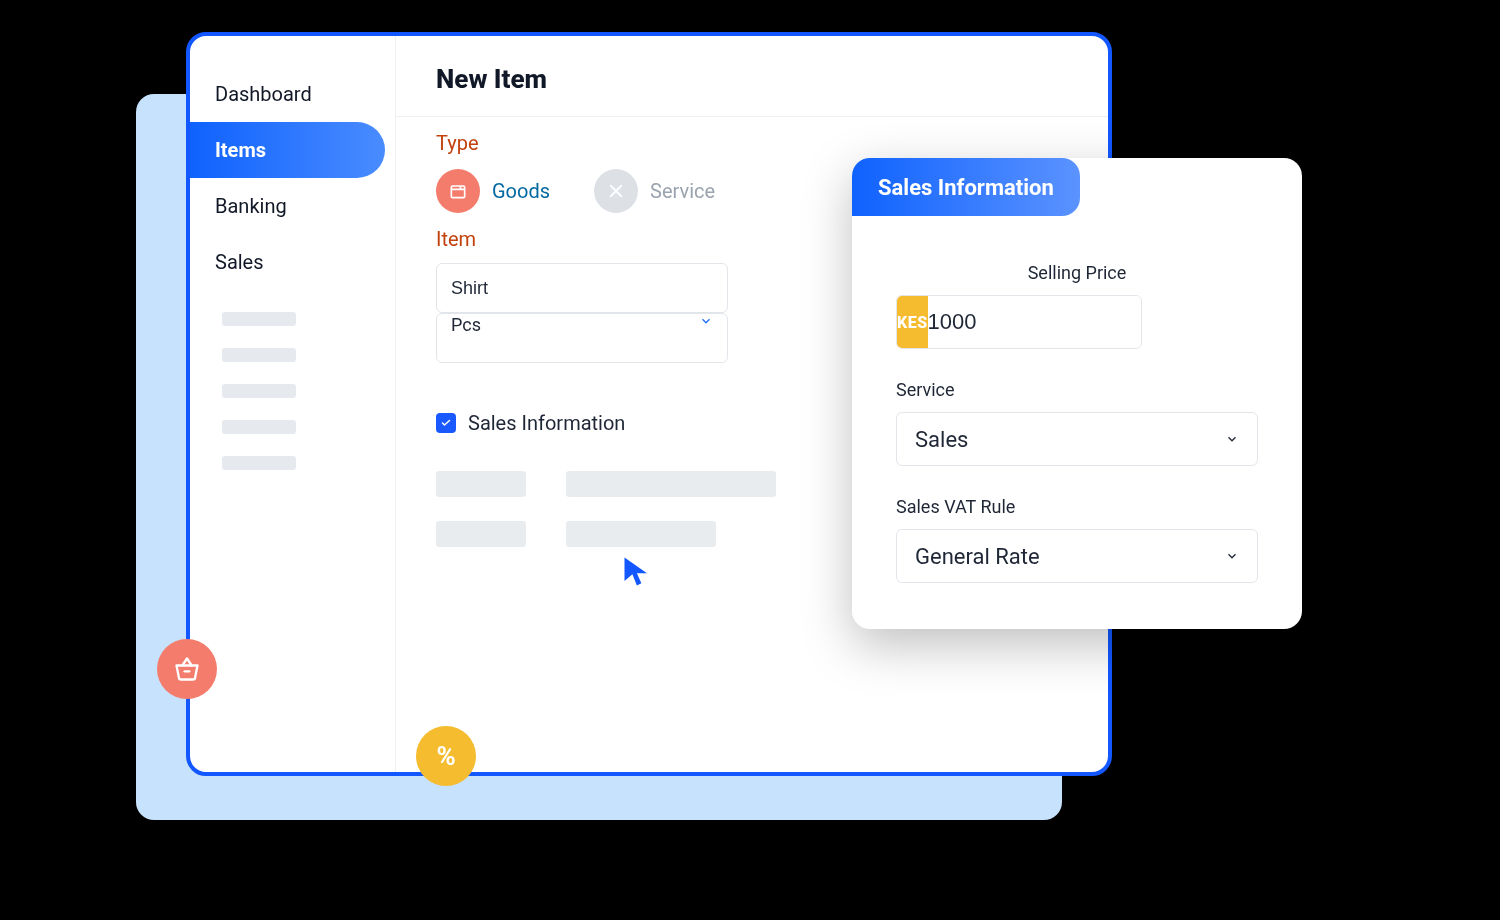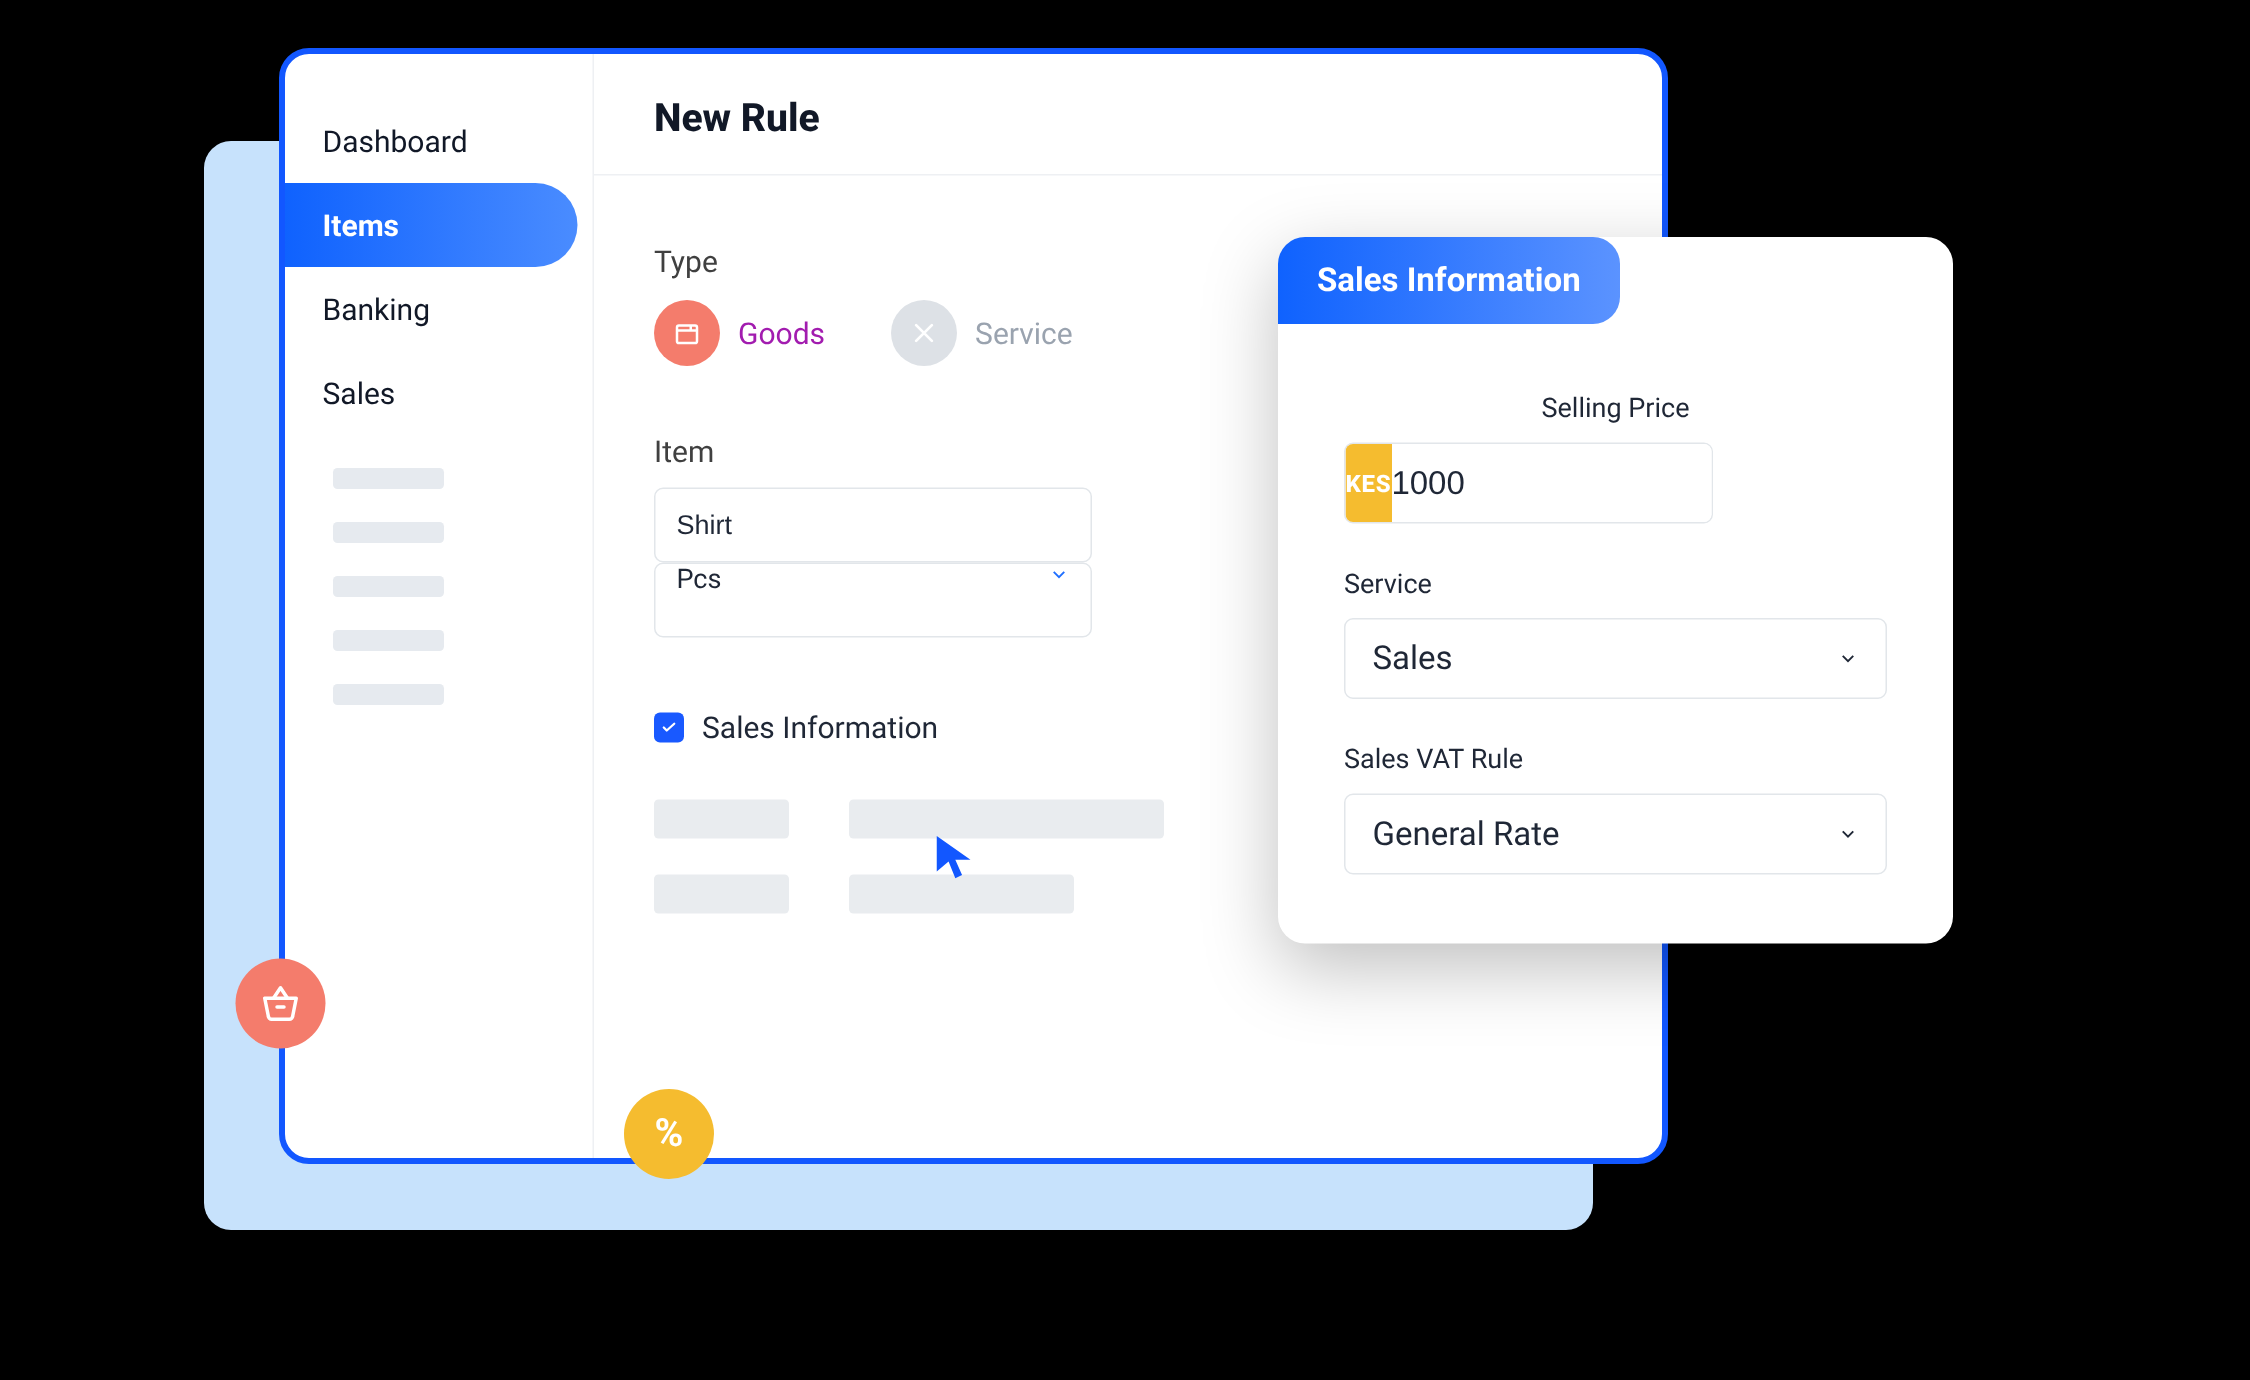--- a/index.html
+++ b/index.html
@@ -68,31 +68,31 @@
       left: 206px; right: 0; top: 0; bottom: 0;
       padding: 28px 40px 20px 40px;
     }
     .page-title {
       font-size: 26px; font-weight: 800; color: #111827;
       padding-bottom: 22px;
     }
     .hr { height: 1px; background: #eef0f3; margin-left: -40px; margin-right: -40px; }
 
     .field-label {
-      font-size: 20px; color: #404040; margin-top: 45px; margin-bottom: 12px;
+      font-size: 20px; color: #c2410c; margin-top: 14px; margin-bottom: 12px;
     }
 
     .type-row { display: flex; align-items: center; gap: 14px; margin-top: 14px; }
     .type-opt { display: flex; align-items: center; gap: 12px; cursor: pointer; }
     .type-icon {
       width: 44px; height: 44px; border-radius: 22px; display: flex; align-items: center; justify-content: center;
     }
     .type-goods { background: #f47c6c; color: #fff; }
     .type-service { background: #dde1e6; color: #fff; }
-    .type-label { font-size: 20px; color: #a21caf; }
+    .type-label { font-size: 20px; color: #0369a1; }
     .type-opt.muted .type-label { color: #9aa3af; }
     .type-opt + .type-opt { margin-left: 30px; }
 
     .text-input {
       width: 292px; height: 50px; border: 1px solid #e2e6ea; border-radius: 6px;
       padding: 0 14px; font-size: 18px; color: #1f2736; background: #fff;
     }
 
     .select {
       width: 292px; height: 50px; border: 1px solid #e2e6ea; border-radius: 6px;
@@ -203,21 +203,21 @@
         <span>Sales</span>
       </div>
       <div class="side-skel"></div>
       <div class="side-skel"></div>
       <div class="side-skel"></div>
       <div class="side-skel"></div>
       <div class="side-skel"></div>
     </div>
 
     <div class="content">
-      <div class="page-title">New Rule</div>
+      <div class="page-title">New Item</div>
       <div class="hr"></div>
 
       <div class="field-label">Type</div>
       <div class="type-row">
         <div class="type-opt">
           <span class="type-icon type-goods">
             <svg viewBox="0 0 24 24" width="20" height="20">
                 <rect x="4" y="6" width="16" height="14" rx="1.5" fill="none" stroke="#fff" stroke-width="2"></rect>
                 <path d="M4 10h16" stroke="#fff" stroke-width="2"></path>
                 <path d="M15 6v4" stroke="#fff" stroke-width="2"></path>

